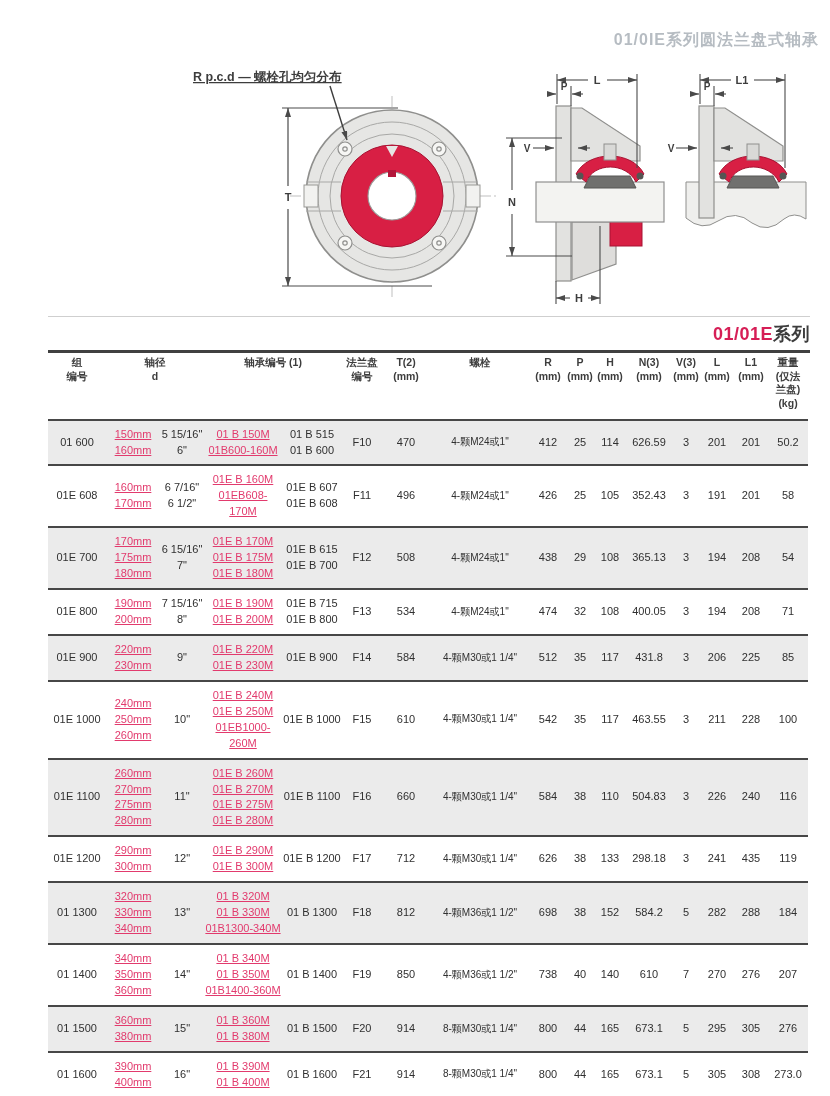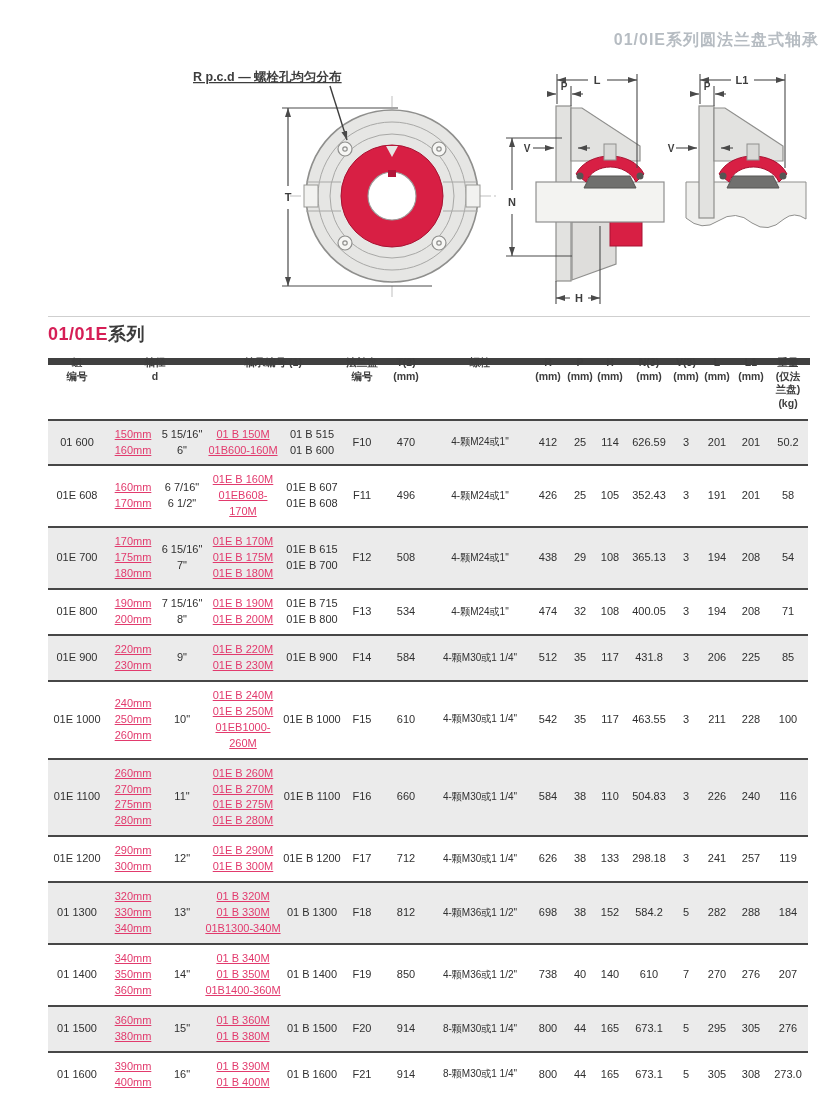--- a/index.html
+++ b/index.html
@@ -12,21 +12,21 @@
     position:absolute;top:30px;right:11px;
     font-size:16px;font-weight:bold;color:#b6bcc2;letter-spacing:1px;
   }
   .drawing-svg{position:absolute;top:66px;left:0;}
   .section{
     position:absolute;top:316px;left:48px;width:762px;
     border-top:1px solid #cfcfcf;padding-top:5px;
   }
   .section-title{
     font-size:18px;font-weight:bold;letter-spacing:.5px;
-    border-bottom:7px solid #404040;padding-bottom:12px;
+    border-bottom:3px solid #404040;padding-bottom:4px;text-align:right;
   }
   .accent{color:#d61e56;}
   .rest{color:#3c3c3c;}
   .table-wrap{position:absolute;top:352px;left:48px;width:762px;}
   table{width:760px;border-collapse:collapse;table-layout:fixed;font-size:11px;color:#303030;}
   thead th{
     font-weight:bold;font-size:10.5px;color:#3d3d3d;text-align:center;
     vertical-align:top;padding:4px 0 8px;line-height:1.3;
   }
   thead{border-bottom:2px solid #474747;}
@@ -341,21 +341,21 @@
           <td>01E B 1200</td>
           <td>F17</td>
           <td>712</td>
           <td class="c-bolt">4-颗M30或1 1/4"</td>
           <td>626</td>
           <td>38</td>
           <td>133</td>
           <td>298.18</td>
           <td>3</td>
           <td>241</td>
-          <td>257</td>
+          <td>435</td>
           <td>119</td>
         </tr>
         <tr class="shaded">
           <td class="c-group">01 1300</td>
           <td class="pink">320mm<br>330mm<br>340mm</td>
           <td>13"</td>
           <td class="pink">01 B 320M<br>01 B 330M<br>01B1300-340M</td>
           <td>01 B 1300</td>
           <td>F18</td>
           <td>812</td>

